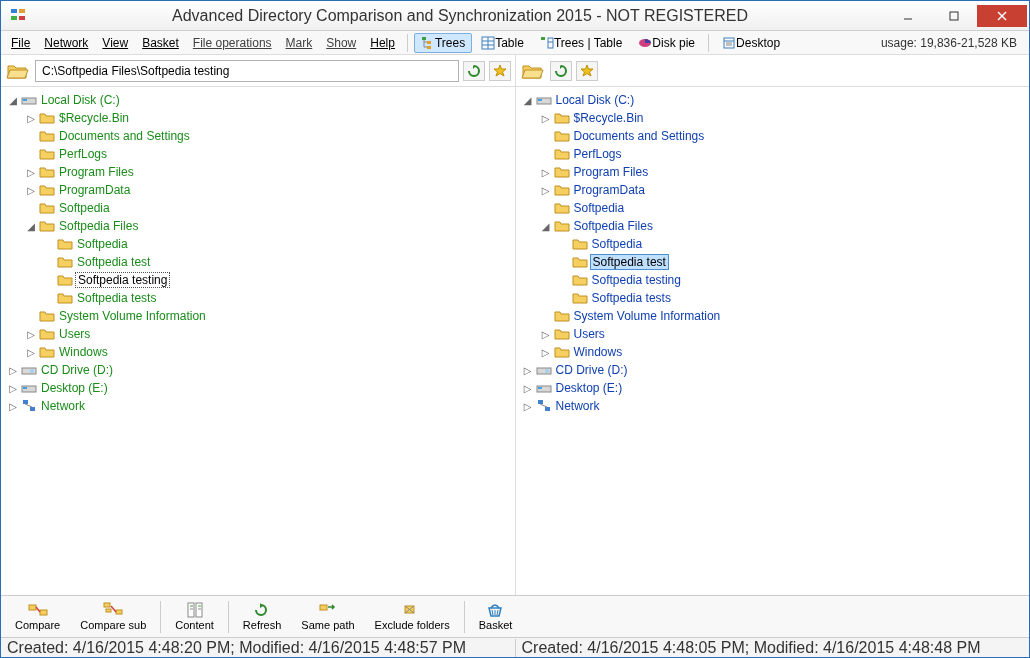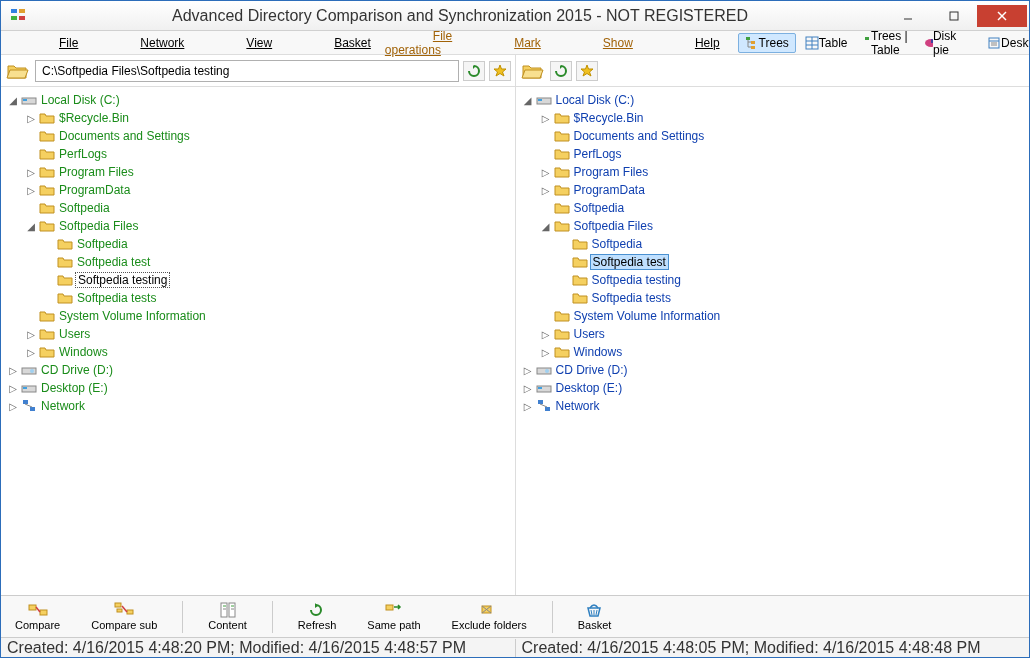--- a/index.html
+++ b/index.html
@@ -8,22 +8,22 @@
 .titlebar { height: 30px; background: linear-gradient(#fff, #f0f0f0); display: flex; align-items: center; padding: 0 2px; border-bottom: 1px solid #d0d0d0; }
 .titlebar .app-icon { width: 20px; height: 20px; margin: 0 6px; }
 .titlebar .title { flex: 1; text-align: center; color: #333; font-size: 16px; }
 .titlebar .win-controls { display: flex; }
 .titlebar .win-btn { width: 46px; height: 22px; display: flex; align-items: center; justify-content: center; font-size: 10px; }
 .titlebar .win-btn.close { background: #c84031; color: #fff; width: 50px; }
 .titlebar .win-btn.min, .titlebar .win-btn.max { background: transparent; color: #333; }
 
 .menubar { height: 24px; display: flex; align-items: center; padding: 0 4px; gap: 2px; border-bottom: 1px solid #ddd; background: #f8f8f8; }
 .menubar .menu-item { padding: 2px 6px; cursor: pointer; }
-.menubar .menu-item.disabled { color: #a16207; }
-.menubar .menu-item .underline { text-decoration: underline; margin-left: 48px; }
+.menubar .menu-item.disabled { color: #404040; }
+.menubar .menu-item .underline { text-decoration: underline; }
 .menubar .sep { width: 1px; height: 18px; background: #ccc; margin: 0 4px; }
 .toolbar-btn { display: flex; align-items: center; gap: 0; padding: 2px 6px; border: 1px solid transparent; border-radius: 2px; cursor: pointer; }
 .toolbar-btn.active { background: #d0e8ff; border-color: #7cb0e0; }
 .usage { margin-left: auto; padding-right: 8px; color: #333; }
 
 .pathbar-row { display: flex; height: 32px; }
 .pathbar { flex: 1; display: flex; align-items: center; padding: 2px 4px; gap: 4px; border-bottom: 1px solid #ddd; }
 .pathbar + .pathbar { border-left: 1px solid #ddd; }
 .path-input { flex: 1; height: 22px; border: 1px solid #b0b0b0; padding: 0 6px; display: flex; align-items: center; background: #fff; text-align: center; }
 .path-input.active { background: #2980e0; color: #fff; border-color: #1a5ca8; }
@@ -37,21 +37,21 @@
 .tree-node .expander { width: 12px; text-align: center; color: #666; font-size: 10px; }
 .tree-node .node-icon { width: 16px; height: 16px; display: flex; align-items: center; justify-content: center; }
 .tree-node .node-label { padding: 0 2px; }
 .tree-node.bold .node-label { font-weight: normal; }
 .tree-node.selected-box .node-label { border: 1px dotted #555; padding: 0 2px; }
 .tree-node.selected-hl .node-label { background: #c0e0ff; border: 1px solid #4a90d0; padding: 0 2px; }
 .left-tree .tree-node .node-label { color: #1a8c1a; }
 .right-tree .tree-node .node-label { color: #1040b0; }
 .tree-children { padding-left: 18px; }
 
-.bottom-toolbar { height: 42px; border-top: 1px solid #ccc; display: flex; align-items: center; padding: 2px 6px; gap: 15px; background: #f8f8f8; }
+.bottom-toolbar { height: 42px; border-top: 1px solid #ccc; display: flex; align-items: center; padding: 2px 6px; gap: 4px; background: #f8f8f8; }
 .tool-item { display: flex; flex-direction: column; align-items: center; padding: 2px 8px; cursor: pointer; gap: 1px; font-size: 11px; }
 .tool-item .tool-icon { width: 20px; height: 16px; }
 .vsep { width: 1px; height: 32px; background: #ccc; margin: 0 2px; }
 
 .statusbar { height: 20px; display: flex; align-items: center; border-top: 1px solid #ccc; font-size: 16px; color: #333; background: #f4f4f4; }
 .statusbar .status-half { flex: 1; padding: 0 6px; }
 .statusbar .status-half + .status-half { border-left: 1px solid #ccc; }
 
 svg { display: block; }
 </style>

